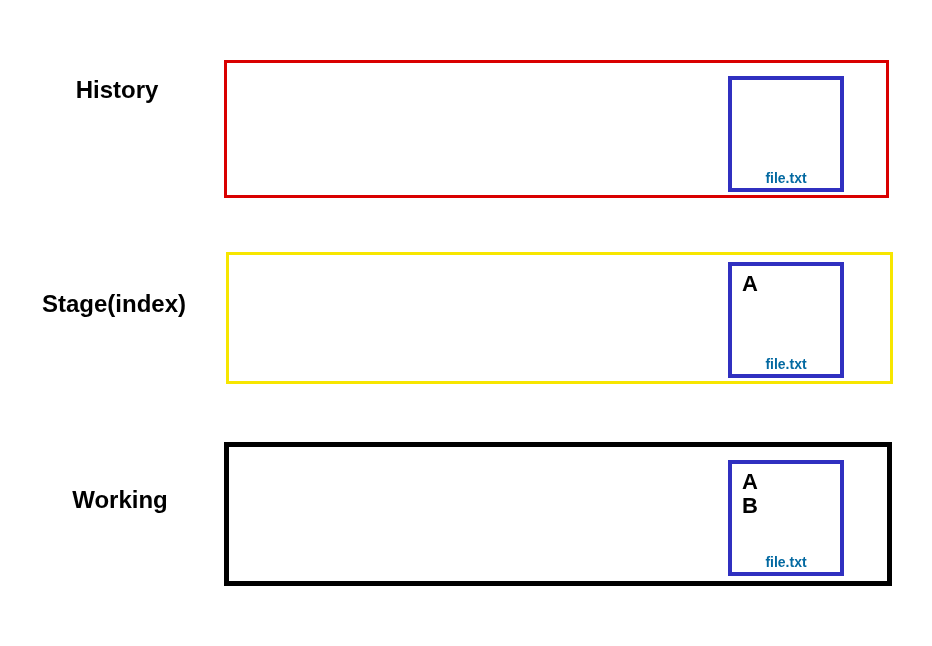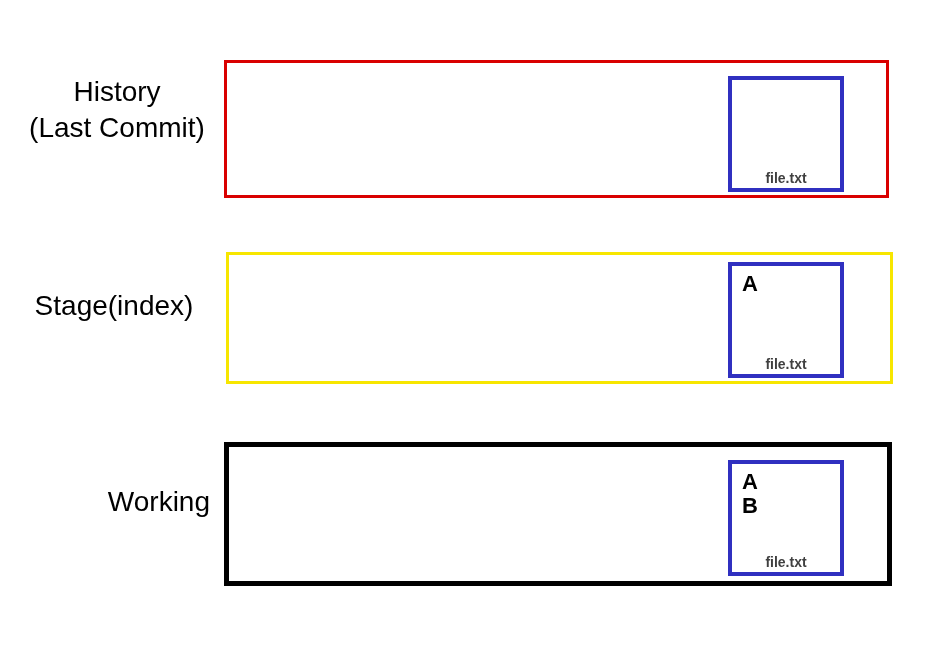--- a/index.html
+++ b/index.html
@@ -9,43 +9,43 @@
     }
     body {
       width: 932px;
       height: 646px;
       background: #ffffff;
       font-family: Arial, sans-serif;
       position: relative;
     }
     .label {
       position: absolute;
-      font-weight: normal;
+      font-weight: bold;
       color: #000;
-      font-size: 28px;
+      font-size: 24px;
       line-height: 1.3;
     }
     .big-box {
       position: absolute;
       background: transparent;
     }
     .file-box {
       position: absolute;
       border: 4px solid #3030c0;
       width: 116px;
       height: 116px;
     }
     .file-label {
       position: absolute;
       bottom: 2px;
       width: 100%;
       text-align: center;
       font-size: 14px;
       font-weight: bold;
-      color: #404040;
+      color: #0369a1;
     }
     .file-content {
       position: absolute;
       top: 6px;
       left: 10px;
       font-size: 22px;
       font-weight: bold;
       color: #000;
       line-height: 1.1;
     }
@@ -83,40 +83,39 @@
     }
     .file-stage {
       left: 728px;
       top: 262px;
     }
     
     .label-working {
       left: 30px;
       top: 484px;
       width: 180px;
-      text-align: right;
+      text-align: center;
     }
     .box-working {
       left: 224px;
       top: 442px;
       width: 668px;
       height: 144px;
       border: 5px solid #000;
     }
     .file-working {
       left: 728px;
       top: 460px;
     }
   </style>
 </head>
 <body>
 
 <div class="label label-history">
   <span>History</span><br>
-  <span>(Last Commit)</span>
 </div>
 <div class="big-box box-history"></div>
 <div class="file-box file-history">
   <div class="file-content"></div>
   <div class="file-label">file.txt</div>
 </div>
 
 <div class="label label-stage">
   <span>Stage(index)</span>
 </div>

